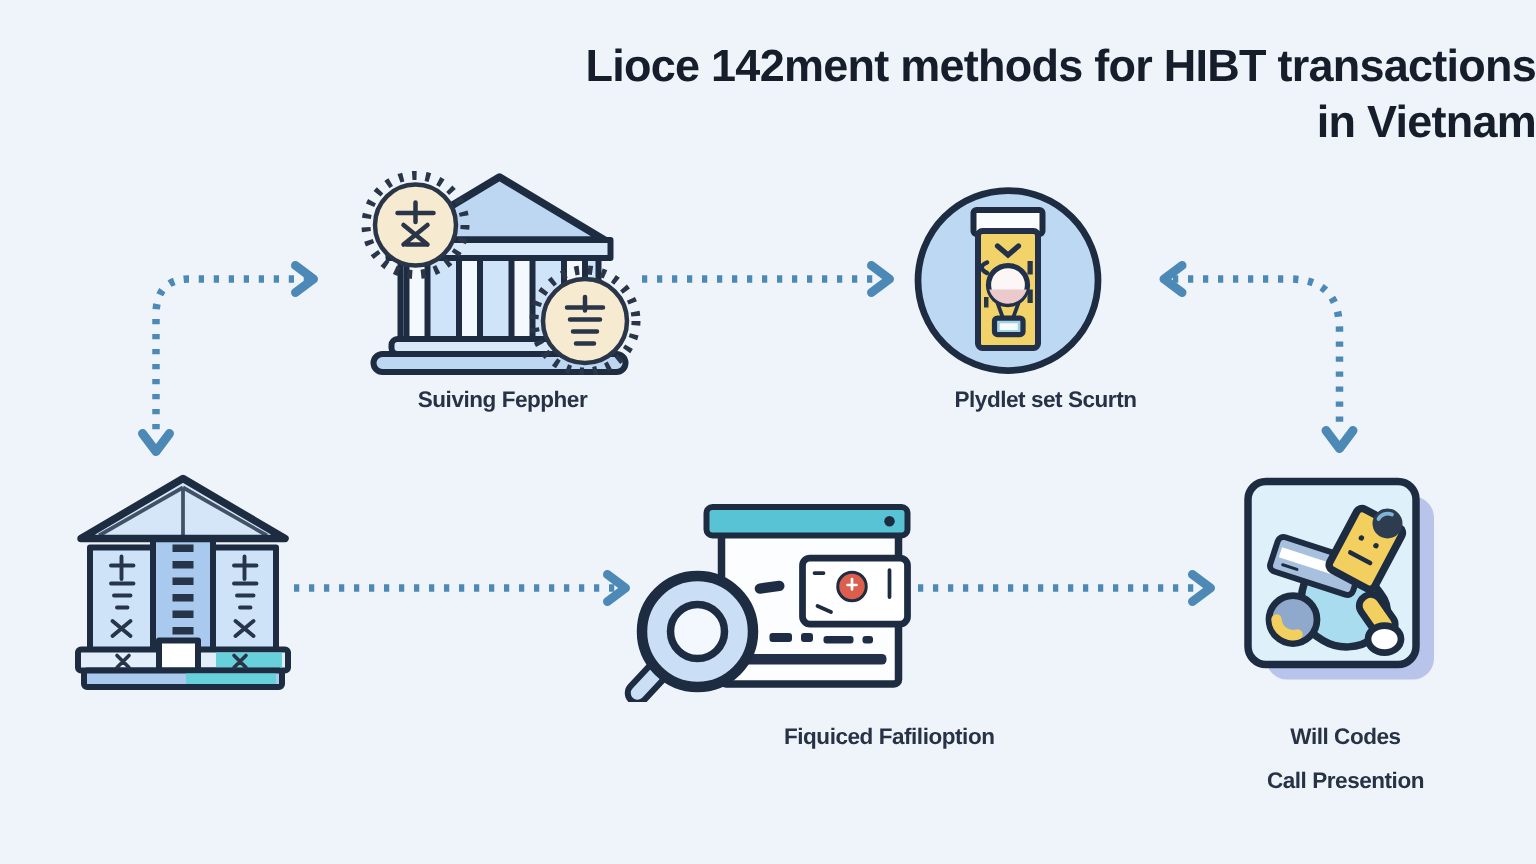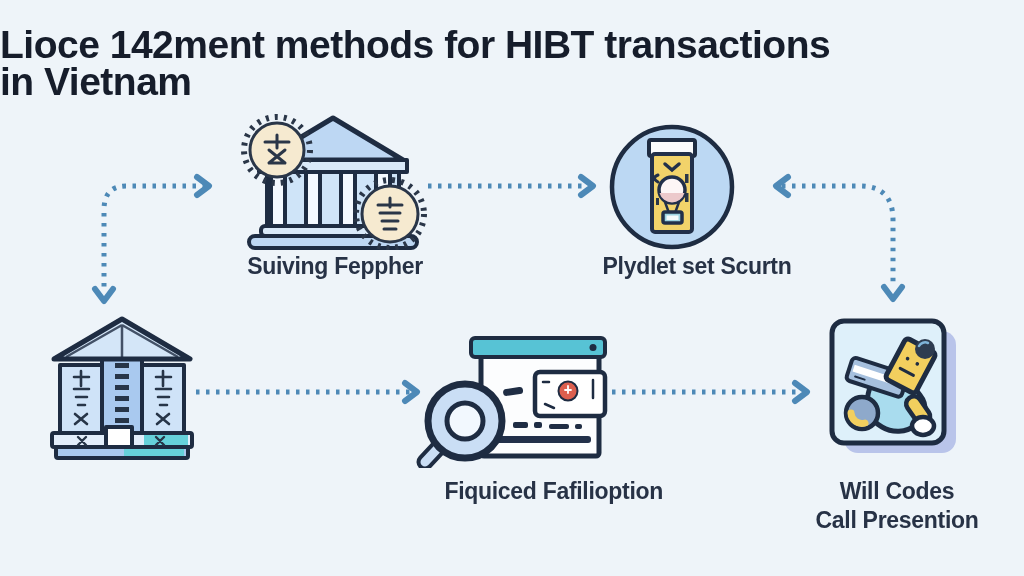--- a/index.html
+++ b/index.html
@@ -5,27 +5,27 @@
   html,body{margin:0;padding:0;}
   #stage{
     position:relative;
     width:1024px;height:576px;
     background:#eef4f9;
     overflow:hidden;
     font-family:"Liberation Sans", sans-serif;
   }
   .title{
     position:absolute;top:26px;left:0;width:1024px;
-    text-align:left;color:#161d2b;
-    font-size:39px;font-weight:bold;line-height:37px;
+    text-align:right;color:#161d2b;
+    font-size:30px;font-weight:bold;line-height:37px;
     letter-spacing:-0.5px;
   }
   .node-label{
     position:absolute;text-align:center;color:#273246;
-    font-size:23px;font-weight:bold;line-height:29px;
+    font-size:15px;font-weight:bold;line-height:29px;
     letter-spacing:-0.3px;
   }
   .lbl-bank{left:210px;top:252px;width:250px;}
   .lbl-wallet{left:572px;top:252px;width:250px;}
   .lbl-building{left:0px;top:477px;width:215px;}
   .lbl-search{left:363px;top:477px;width:300px;text-align:right;}
   .lbl-card{left:772px;top:477px;width:250px;}
   .icon{position:absolute;}
   .ic-bank{left:233px;top:108px;width:200px;height:142px;}
   .ic-wallet{left:605px;top:120px;width:135px;height:135px;}

